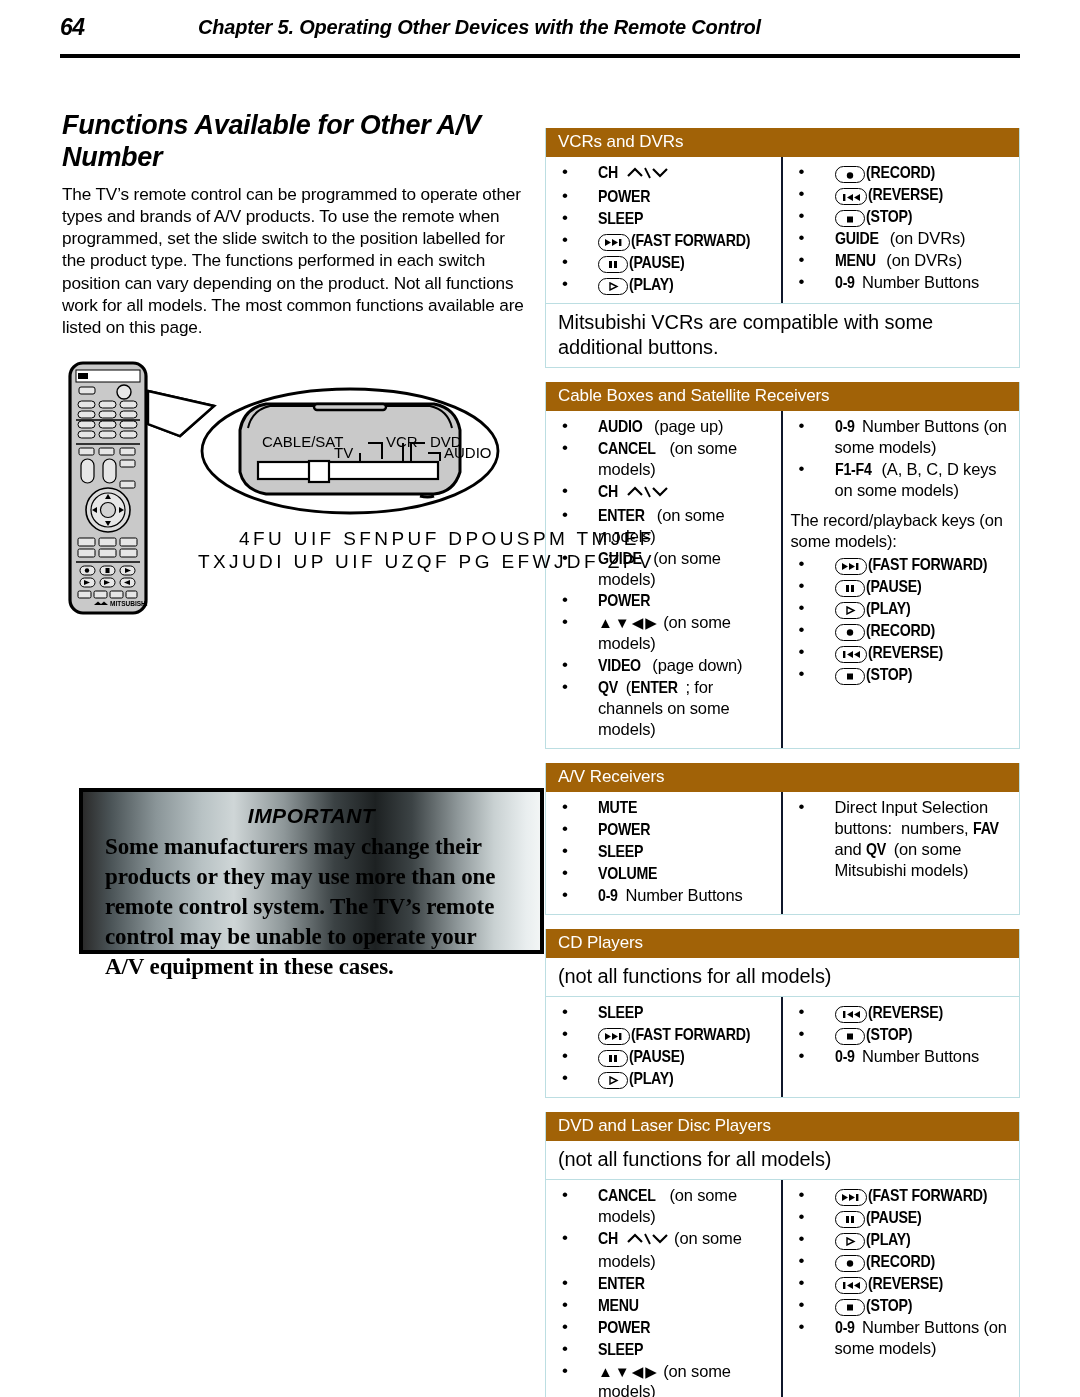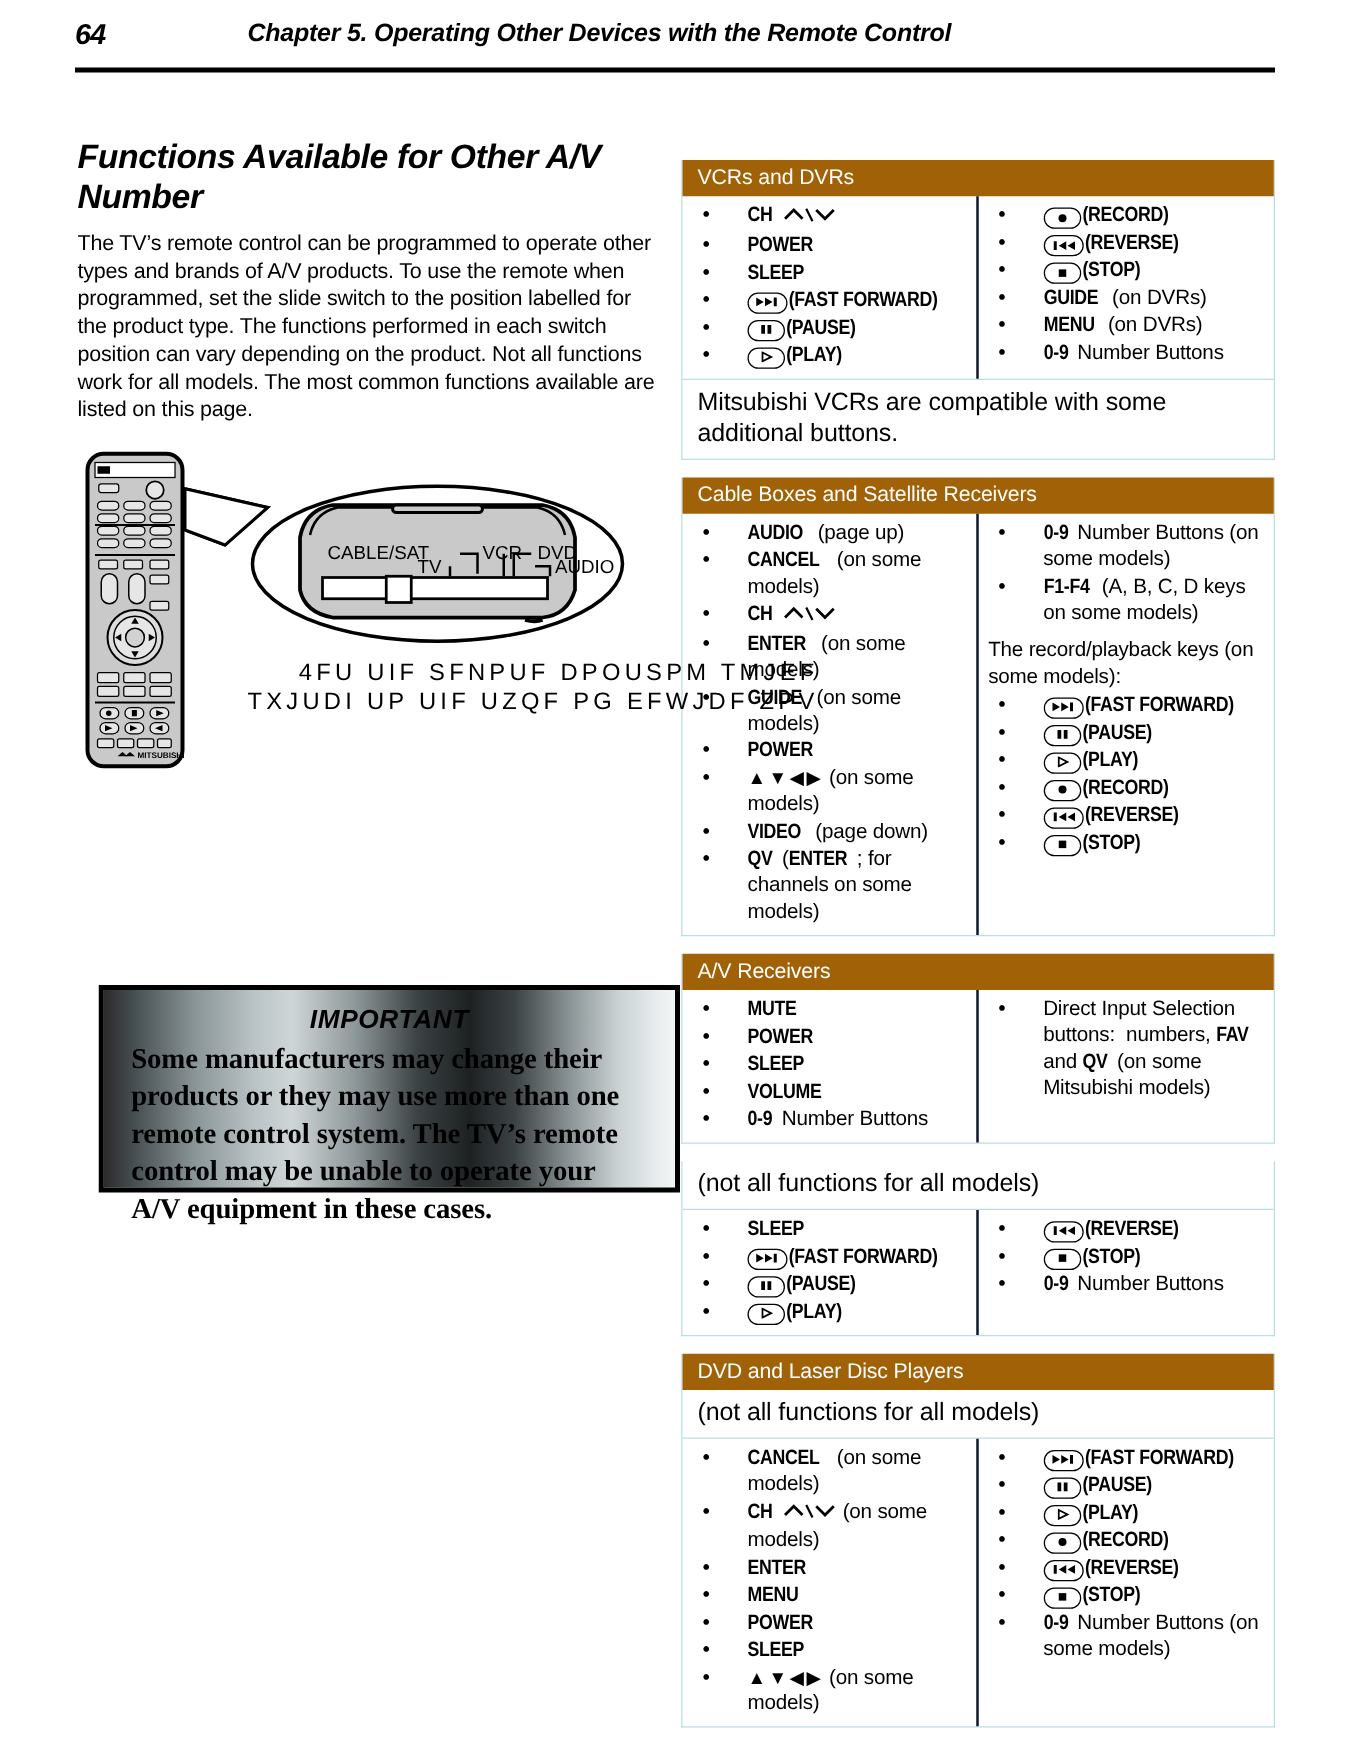--- a/index.html
+++ b/index.html
@@ -415,20 +415,21 @@
       </div>
       <div class="col">
         <ul class="blist">
           <li><span class="sub">Direct Input Selection buttons:&nbsp; numbers, </span><span class="k">FAV</span><span class="sub"> and </span><span class="k">QV</span><span class="sub"> (on some Mitsubishi models)</span></li>
         </ul>
       </div>
     </div>
   </div>
 
   <div class="tbl">
+    <div class="tbl-head">CD Players</div>
     <div class="tbl-note top">(not all functions for all models)</div>
     <div class="cols">
       <div class="col left">
         <ul class="blist">
           <li><span class="k">SLEEP</span></li>
           <li><span class="pill"><svg width="20" height="9" viewBox="0 0 20 9">
                   <polygon points="1,1 7,4.5 1,8" fill="#000"></polygon>
                   <polygon points="8,1 14,4.5 8,8" fill="#000"></polygon>
                   <rect x="15" y="1" width="2.4" height="7" fill="#000"></rect>
                 </svg></span><span class="k">(FAST FORWARD)</span></li>

